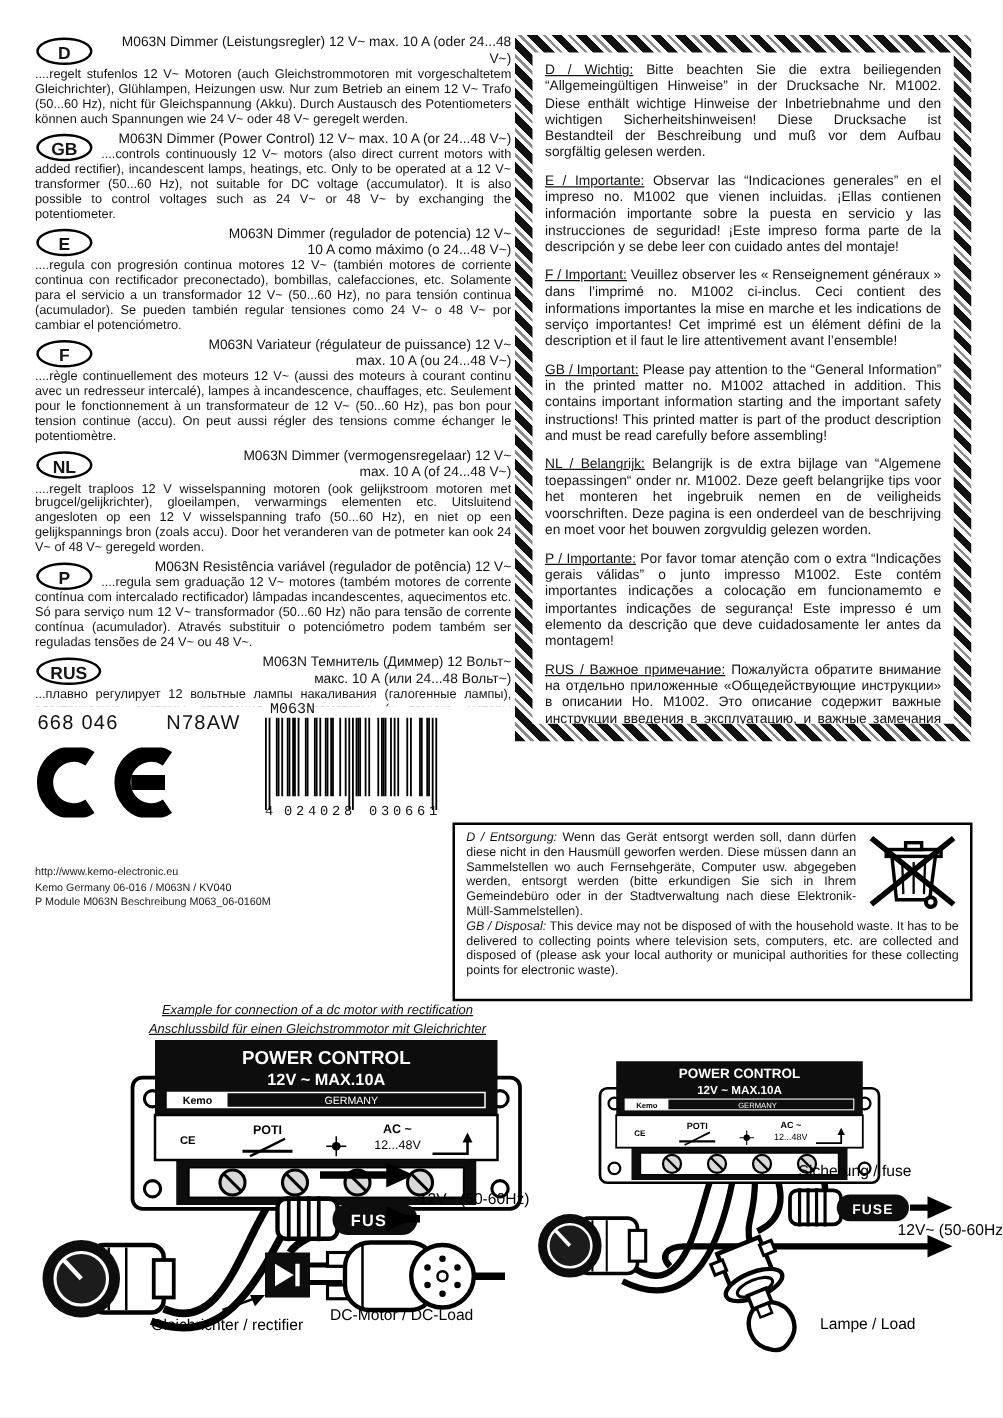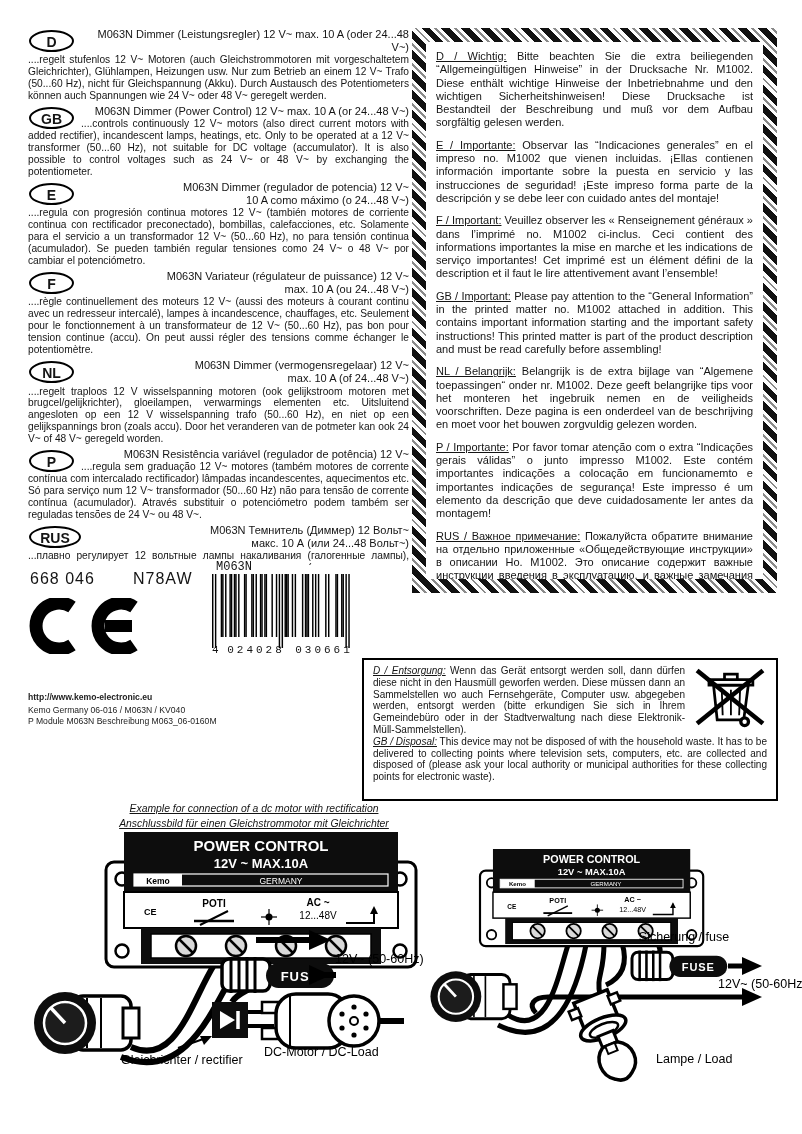--- a/index.html
+++ b/index.html
@@ -40,30 +40,30 @@
   .variant-code { position:absolute; left:133px; top:570px; font-size:16px; letter-spacing:1px; }
   .ce-wrap { position:absolute; left:28px; top:598px; }
   .barcode-wrap { position:absolute; left:212px; top:560px; width:146px; font-family:Liberation Mono, monospace; }
   .barcode-label { font-size:12px; margin-left:4px; }
   .barcode-digits { display:flex; margin-top:-10px; font-size:11px; line-height:11px; }
   .barcode-digits .d0 { width:10px; }
   .barcode-digits .g { flex:1; text-align:center; letter-spacing:3px; }
 
   
   .footer { position:absolute; left:28px; top:692px; font-size:8.6px; line-height:1.3; color:#222; }
-  .footer .f1 { margin-bottom:2px;font-weight:bold; }
+  .footer .f1 { margin-bottom:2px; }
 
   
   .disposal {
     position:absolute; left:362px; top:658px; width:416px; height:143px;
     border:2px solid #000; padding:5px 9px 4px 9px;
     font-size:10px; line-height:1.18; overflow:hidden;
   }
   .disposal .dp { margin:0; text-align:justify; }
-  .disposal .lbl { font-style:italic; text-decoration:underline; }
+  .disposal .lbl { font-style:italic; }
   .bin-float { float:right; margin:0 0 2px 8px; }
 
   
   .caption { position:absolute; left:58px; top:801px; width:392px; text-align:center;
              font-style:italic; font-size:10.4px; line-height:1.45; }
   .caption span { text-decoration:underline; }
 
   .diag { position:absolute; }
   .diag text { font-family:"Liberation Sans", sans-serif; }
 </style>

